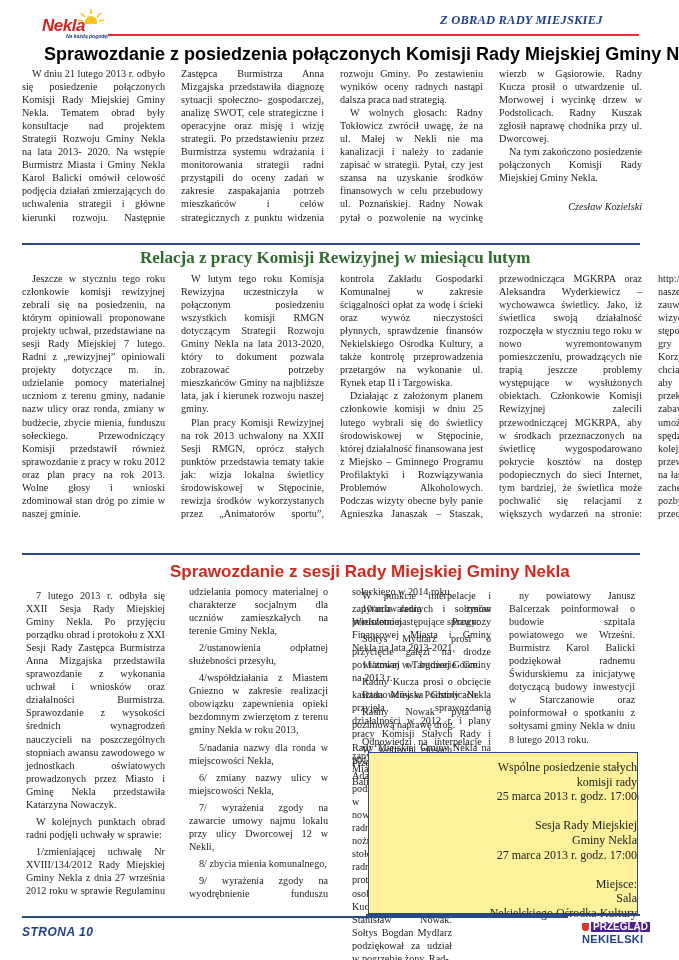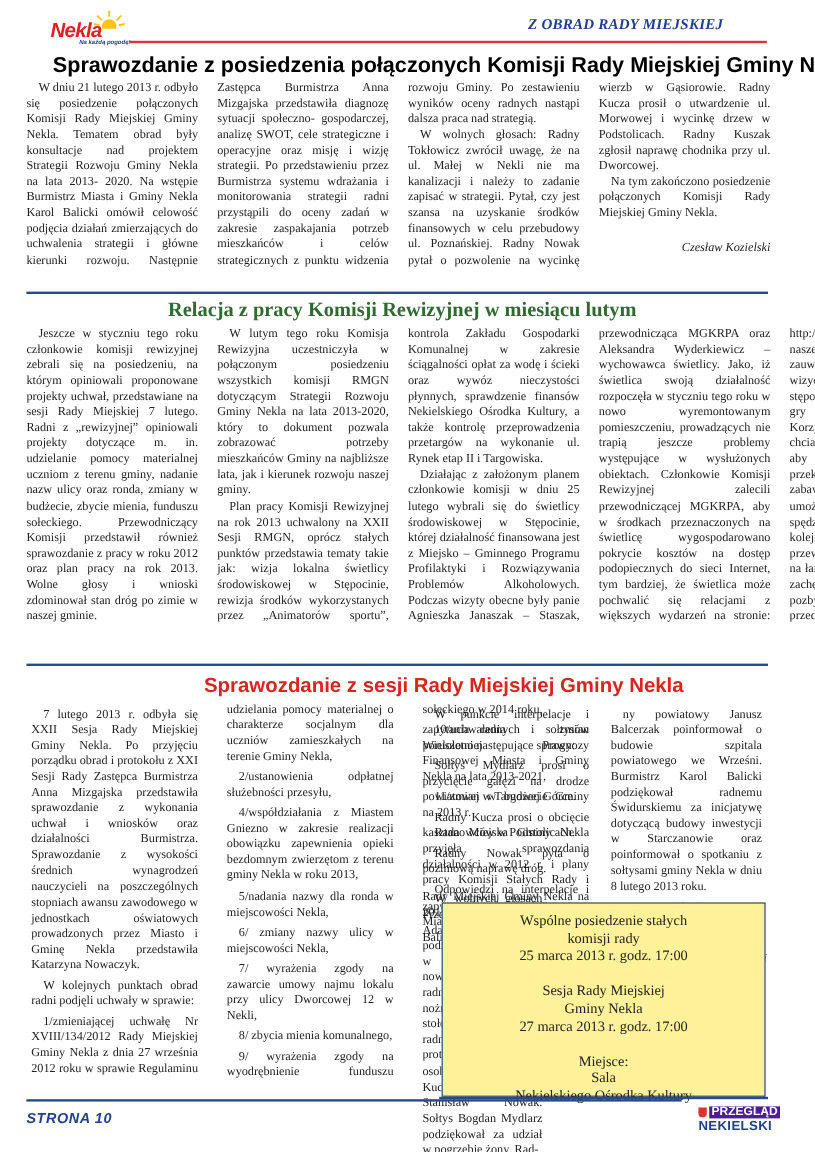--- a/index.html
+++ b/index.html
@@ -107,21 +107,21 @@
 </div>
 <div class="a3c">
   <p>W wolnych głosach Przewodniczący Rady Adam Stefaniak podziękował za udział w spotkaniu noworocznym, zaprosił radnych na turniej piłki nożnej i tenisa stołowego i wyznaczył radnych do sprawdzania protokołów z Rady w osobach: Bartosz Kucza, Roman Kuszak, Stanisław Nowak. Sołtys Bogdan Mydlarz podziękował za udział w pogrzebie żony. Rad-</p>
 </div>
 <div class="a3d">
   <p>ny powiatowy Janusz Balcerzak poinformował o budowie szpitala powiatowego we Wrześni. Burmistrz Karol Balicki podziękował radnemu Świdurskiemu za inicjatywę dotyczącą budowy inwestycji w Starczanowie oraz poinformował o spotkaniu z sołtysami gminy Nekla w dniu 8 lutego 2013 roku.</p>
   <p>Na tym zakończono XXII Sesję Rady Miejskiej gminy Nekla.</p>
   <div class="sig">Czesław Kozielski</div>
 </div>
 
-<div class="abs" style="left:368px;top:752px;width:270px;height:162px;background:#fdf199;border:1.5px solid #2b4a85;box-sizing:border-box;font-size:12px;line-height:14.6px;text-align:center;padding-top:7px;">
+<div class="abs" style="left:368px;top:752px;width:270px;height:162px;background:#fdf199;border:1.5px solid #2b4a85;box-sizing:border-box;font-size:12px;line-height:14.6px;text-align:right;padding-top:7px;">
   <div>Wspólne posiedzenie stałych</div>
   <div>komisji rady</div>
   <div>25 marca 2013 r. godz. 17:00</div>
   <div style="height:14.6px"></div>
   <div>Sesja Rady Miejskiej</div>
   <div>Gminy Nekla</div>
   <div>27 marca 2013 r. godz. 17:00</div>
   <div style="height:14.6px"></div>
   <div>Miejsce:</div>
   <div>Sala</div>

